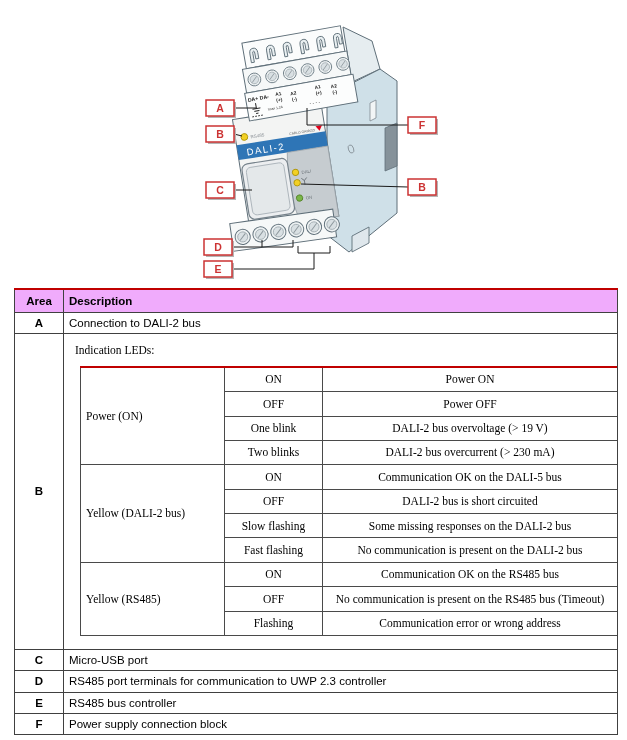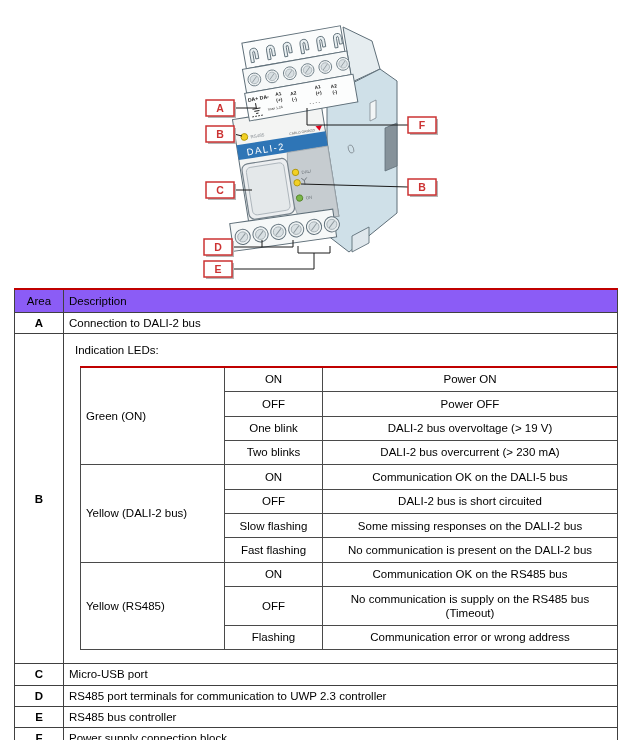--- a/index.html
+++ b/index.html
@@ -6,26 +6,26 @@
   body { width:627px; height:740px; position:relative; font-family:"Liberation Sans",sans-serif; color:#000; }
 
   
   .figure-wrap { position:absolute; left:0; top:0; width:627px; height:288px; }
 
   
   table.doc { position:absolute; left:14px; top:288px; width:604px;
     border-collapse:collapse; table-layout:fixed; font-size:11.5px; line-height:1.25; }
   table.doc td, table.doc th { border:1.4px solid #404040; padding:3px 5px; vertical-align:middle; }
   table.doc { border:1.6px solid #404040; border-top:2.6px solid #c00000; }
-  table.doc th { background:#8b5cf6; font-weight:normal; height:16px; }
+  table.doc th { background:#f0abfc; font-weight:bold; height:16px; }
   th.h-area { text-align:center; }
   th.h-desc { text-align:left; }
   td.area { text-align:center; font-weight:bold; }
   td.desc { text-align:left; }
-  td.b-cell { padding:0; vertical-align:top; }
+  td.b-cell { padding:0; vertical-align:top;font-family:Liberation Serif, serif; }
   .b-label { padding:6px 5px 8px 6px; }
 
   
   table.led { margin:0 0 10px 11px; width:537px; border-collapse:collapse; table-layout:fixed;
     font-size:11.5px; line-height:1.25; }
   table.led td { border:1.3px solid #4a4a4a; padding:4.5px 5px; }
   table.led { border:1.3px solid #4a4a4a; border-top:2.6px solid #c00000; }
   td.led-name { vertical-align:top; text-align:left; }
   td.led-state { text-align:center; }
   td.led-desc { text-align:center; }
@@ -204,21 +204,21 @@
       <td class="b-cell">
         <div class="b-label">Indication LEDs:</div>
         <table class="led">
           <colgroup>
               <col style="width:144px">
               <col style="width:98px">
               <col style="width:295px">
             </colgroup>
           <tbody>
             <tr>
-              <td class="led-name" rowspan="4">Green (ON)</td>
+              <td class="led-name" rowspan="4">Power (ON)</td>
               <td class="led-state">ON</td>
               <td class="led-desc">Power ON</td>
             </tr>
             <tr>
               <td class="led-state">OFF</td>
               <td class="led-desc">Power OFF</td>
             </tr>
             <tr>
               <td class="led-state">One blink</td>
               <td class="led-desc">DALI-2 bus overvoltage (&gt; 19 V)</td>
@@ -244,21 +244,21 @@
               <td class="led-state">Fast flashing</td>
               <td class="led-desc">No communication is present on the DALI-2 bus</td>
             </tr>
             <tr>
               <td class="led-name" rowspan="3">Yellow (RS485)</td>
               <td class="led-state">ON</td>
               <td class="led-desc">Communication OK on the RS485 bus</td>
             </tr>
             <tr>
               <td class="led-state">OFF</td>
-              <td class="led-desc">No communication is supply on the RS485 bus (Timeout)</td>
+              <td class="led-desc">No communication is present on the RS485 bus (Timeout)</td>
             </tr>
             <tr>
               <td class="led-state">Flashing</td>
               <td class="led-desc">Communication error or wrong address</td>
             </tr>
           </tbody>
         </table>
       </td>
     </tr>
     <tr>

